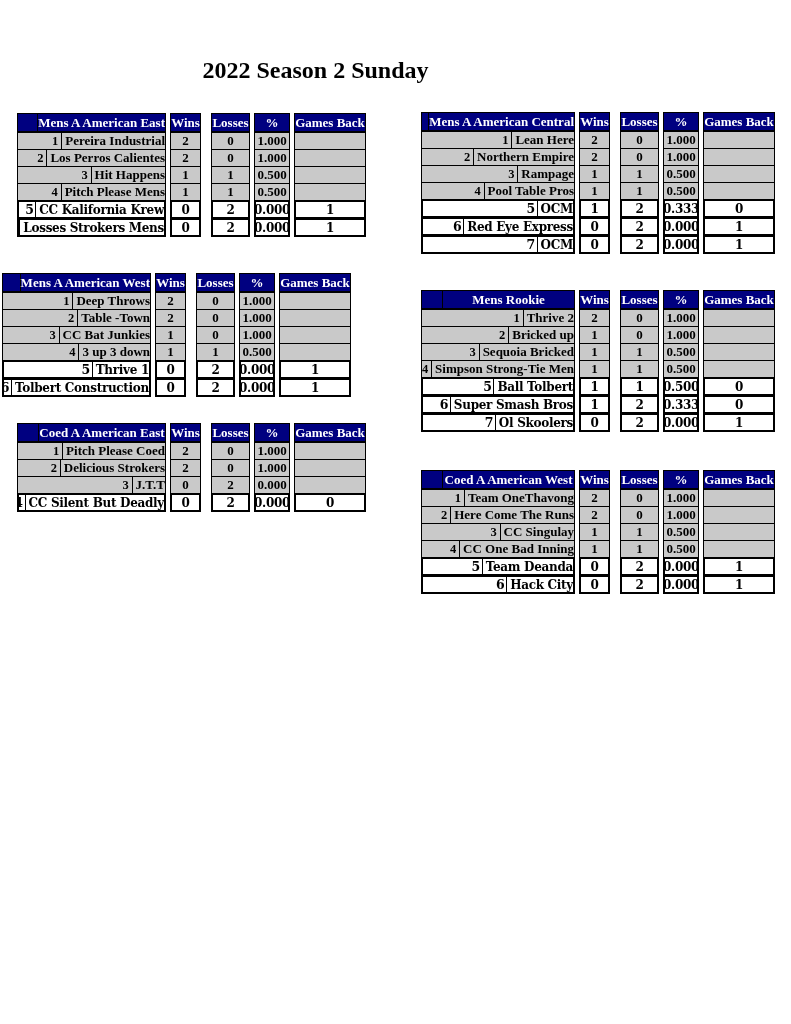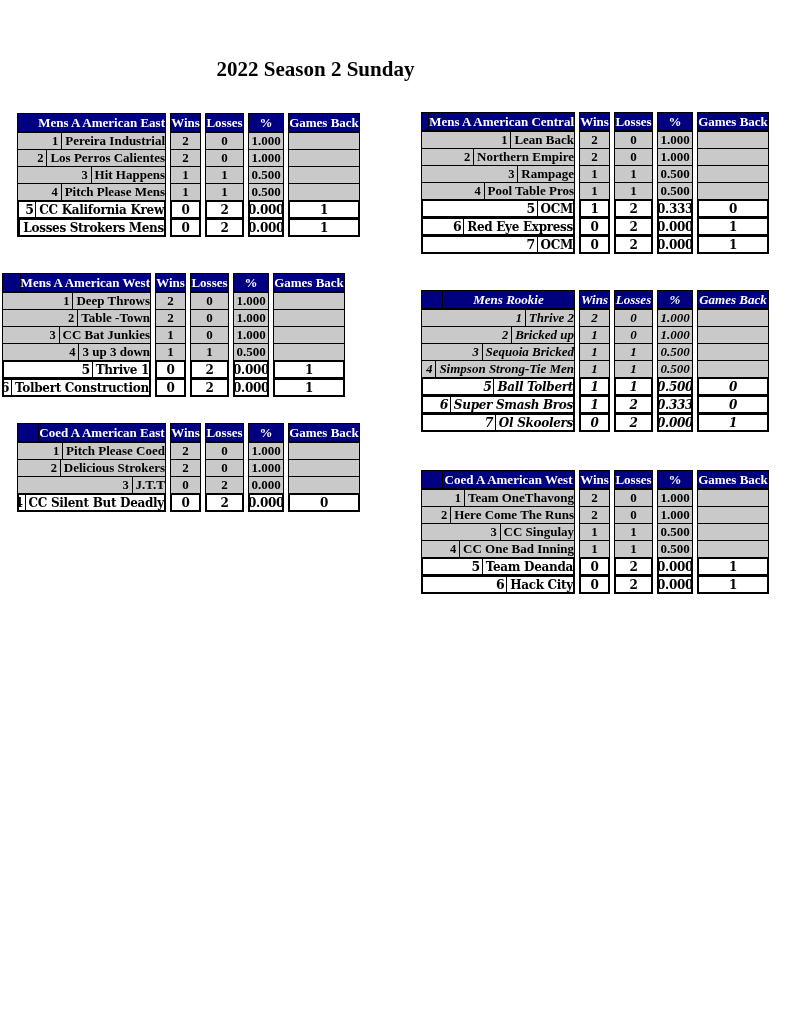--- a/index.html
+++ b/index.html
@@ -10,28 +10,28 @@
     --border:#000000;
   }
   *{box-sizing:border-box;margin:0;padding:0;}
   html,body{background:#ffffff;}
   body{
     width:791px;height:1024px;position:relative;
     font-family:"Liberation Serif", serif;
   }
   .page-title{
     position:absolute;top:57px;left:0;width:631px;
-    text-align:center;font-weight:bold;font-size:21px;color:#000;
+    text-align:center;font-weight:bold;font-size:24px;color:#000;
     font-family:"Liberation Serif", serif;
   }
   .tbl{position:absolute;}
   #t0{left:17px;top:113px;}
   #t1{left:421px;top:112px;}
   #t2{left:2px;top:273px;}
-  #t3{left:421px;top:290px;font-style:italic;}
+  #t3{left:421px;top:290px;}
   #t4{left:17px;top:423px;}
   #t5{left:421px;top:470px;}
   .trow{display:flex;column-gap:4px;}
   .trow + .trow{margin-top:-1px;}
   .trow.header{margin-bottom:1px;}
   .box{
     display:flex;align-items:center;justify-content:center;
     border:1px solid var(--border);
     background:var(--row-gray);
     height:18px;
@@ -40,21 +40,21 @@
     overflow:hidden;white-space:nowrap;
   }
   .header .box{
     background:var(--header-bg);
     color:var(--header-text);
     height:19px;font-size:13px;
   }
   .c-name{flex:0 0 149px;justify-content:flex-end;padding-left:8px;}
   .wide .c-name{flex:0 0 154px;}
   .c-wins{flex:0 0 31px;}
-  .c-losses{flex:0 0 39px;}
+  .c-losses{flex:0 0 39px;margin-left:6px;}
   .c-pct{flex:0 0 36px;}
   .c-gb{flex:0 0 72px;}
   .rank{
     flex:0 0 13px;align-self:stretch;
     display:flex;align-items:center;justify-content:center;
     border-right:1px solid var(--border);
     font-size:12.5px;
   }
   .team{padding-left:3px;}
   .header .team{flex:1;text-align:center;padding:0;display:flex;align-items:center;justify-content:center;}
@@ -150,21 +150,21 @@
         <div class="team">Mens A American Central</div>
       </div>
       <div class="box c-wins">Wins</div>
       <div class="box c-losses">Losses</div>
       <div class="box c-pct">%</div>
       <div class="box c-gb">Games Back</div>
     </div>
     <div class="trow">
       <div class="box c-name">
         <div class="rank">1</div>
-        <div class="team">Lean Back</div>
+        <div class="team">Lean Here</div>
       </div>
       <div class="box c-wins">2</div>
       <div class="box c-losses">0</div>
       <div class="box c-pct">1.000</div>
       <div class="box c-gb"></div>
     </div>
     <div class="trow">
       <div class="box c-name">
         <div class="rank">2</div>
         <div class="team">Northern Empire</div>

